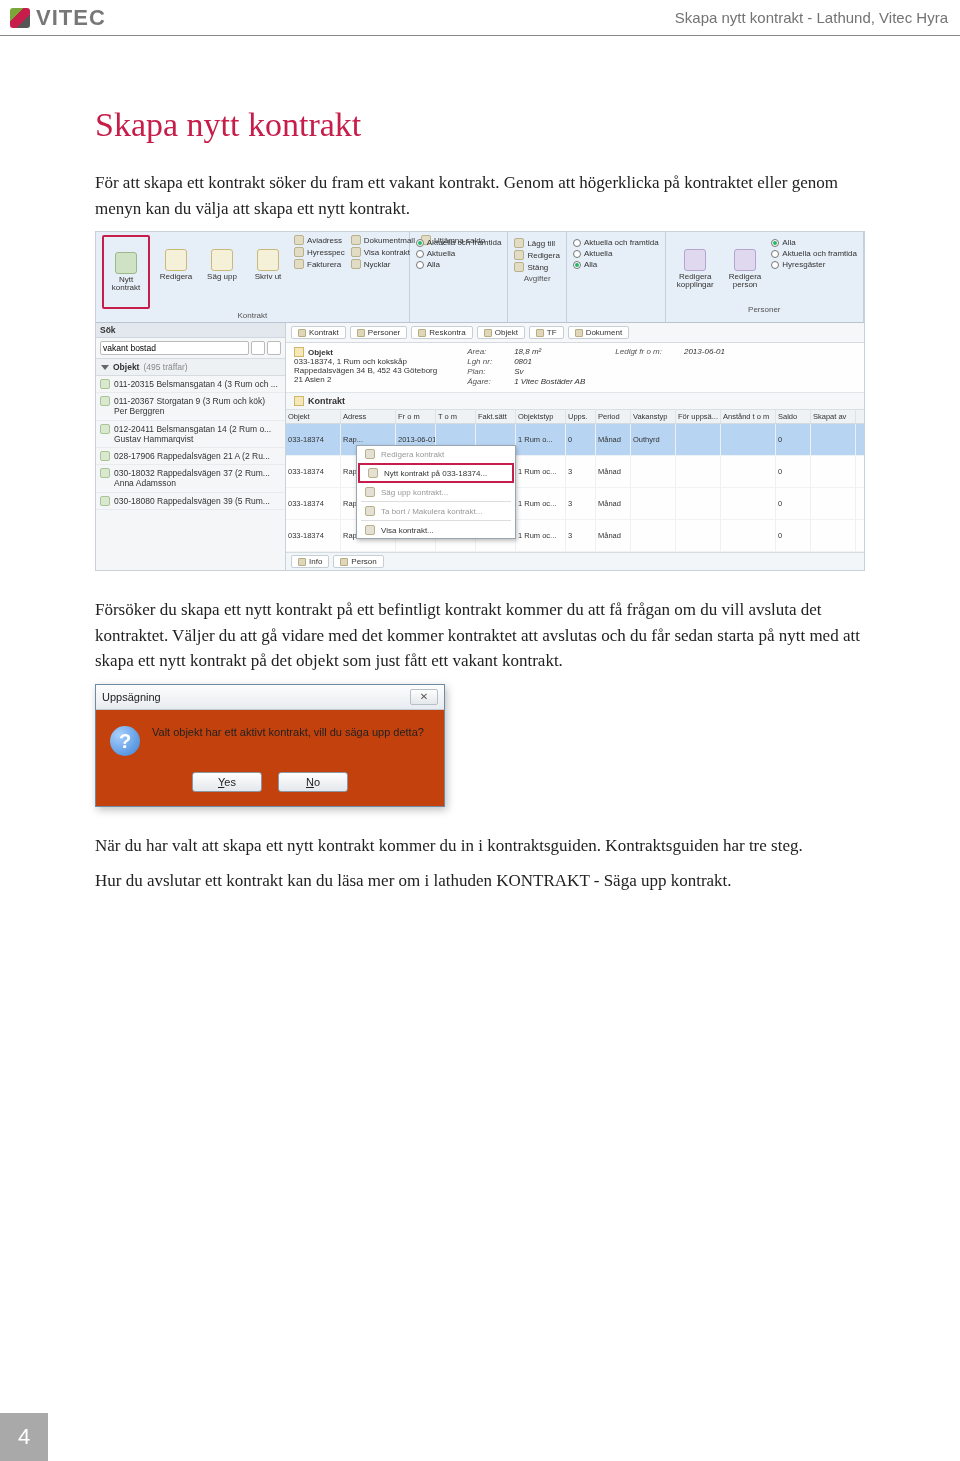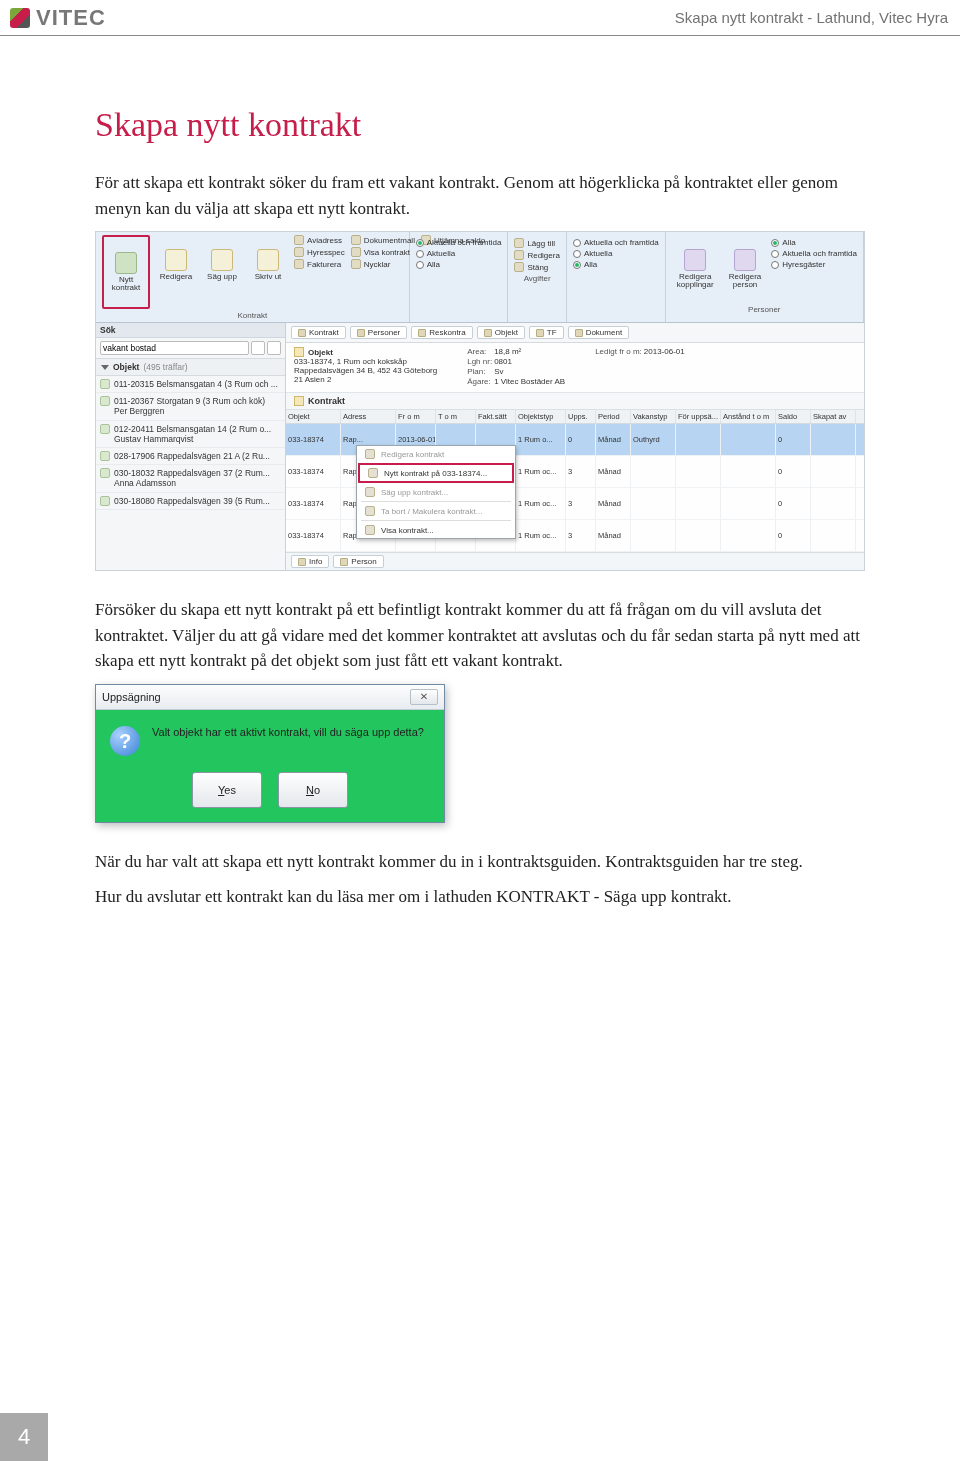--- a/index.html
+++ b/index.html
@@ -126,21 +126,21 @@
   .side-item { padding: 3px 6px 3px 18px; border-bottom: 1px solid #e8ecef; line-height: 1.2; position: relative; }
   .side-item .ic { position: absolute; left: 4px; top: 3px; width: 10px; height: 10px; background: #d9e8cf; border: 1px solid #aac497; border-radius: 2px; }
   .main {
     flex: 1;
     background: #fefefe;
   }
   .tabs-strip { display: flex; gap: 4px; padding: 3px 5px; background: #f5f7f9; border-bottom: 1px solid #d3dae0; font-size: 8px; }
   .tab { padding: 1px 6px; border: 1px solid #c6cfd6; background: #fff; border-radius: 2px; display:flex; align-items:center; gap:3px; }
   .tab .ti { width:8px; height:8px; background:#e0d7b8; border:1px solid #b7ad85; border-radius:1px; }
   .obj-info { padding: 4px 8px 6px 8px; display: flex; gap: 30px; font-size: 8px; border-bottom: 1px solid #e0e5ea; }
-  .obj-block { display: flex; gap: 2px; }
+  .obj-block { display: flex; gap: 22px; font-style: italic; }
   .obj-labels { color: #555; display:flex; flex-direction:column; gap:1px; }
   .obj-vals { display:flex; flex-direction:column; gap:1px; }
   .kontrakt-hdr { padding: 3px 8px; background: #f5f7f9; border-bottom: 1px solid #d9dfe4; display:flex; align-items:center; gap:4px; }
   .fold-ic { width:10px; height:10px; background:#f5e7b8; border:1px solid #cdb76a; }
   .grid-hdr, .grid-row { display: grid; grid-template-columns: 55px 55px 40px 40px 40px 50px 30px 35px 45px 45px 55px 35px 45px; font-size: 7.5px; }
   .grid-hdr { background: #eef2f5; border-bottom: 1px solid #d3dae0; }
   .grid-hdr > div { padding: 2px 2px; border-right: 1px solid #dde3e8; white-space: nowrap; overflow: hidden; }
   .grid-row > div { padding: 11px 2px; border-right: 1px solid #eef1f4; white-space: nowrap; overflow: hidden; }
   .grid-row { border-bottom: 1px solid #f0f3f5; }
   .grid-row.sel { background: #b7d5f2; }
@@ -161,40 +161,40 @@
   .footer-tabs { display: flex; gap: 4px; padding: 2px 5px; background: #f3f6f8; border-top: 1px solid #d6dde2; font-size: 8px; }
   .main-area-wrap { position: relative; }
 
   
   .dialog-shot {
     width: 350px;
     margin: 10px 0 26px 0;
   }
   .dlg {
     border: 1px solid #6f8aa3;
-    background: #22c55e;
+    background: #c2410c;
     font-family: Tahoma, Arial, sans-serif;
     font-size: 11px;
     box-shadow: 2px 3px 8px rgba(0,0,0,0.25);
   }
   .dlg-title {
     background: linear-gradient(#fdfdfd, #e7ecf1);
     border-bottom: 1px solid #c2cbd3;
     padding: 4px 6px;
     display: flex;
     justify-content: space-between;
     align-items: center;
     font-size: 11px;
   }
   .dlg-x { width: 28px; height: 16px; border: 1px solid #b6bfc6; background: linear-gradient(#fefefe,#e4e8ec); color: #555; text-align: center; font-size: 10px; line-height: 14px; border-radius: 2px; }
   .dlg-body { padding: 16px 14px 10px 14px; display: flex; gap: 12px; align-items: flex-start; }
   .q-icon { width: 30px; height: 30px; border-radius: 50%; background: radial-gradient(circle at 30% 30%, #a8d0ff, #3b82d4); color: #fff; font-weight: bold; font-size: 20px; text-align: center; line-height: 30px; }
   .dlg-text { font-size: 11px; color: #222; }
   .dlg-btns { display: flex; gap: 16px; justify-content: center; padding: 6px 0 14px 0; }
-  .dlg-btn { min-width: 70px; padding: 11px 10px; background: linear-gradient(#fefefe,#e4e8ec); border: 1px solid #8a97a2; border-radius: 3px; font-size: 11px; text-align: center; }
+  .dlg-btn { min-width: 70px; padding: 3px 10px; background: linear-gradient(#fefefe,#e4e8ec); border: 1px solid #8a97a2; border-radius: 3px; font-size: 11px; text-align: center; }
   .dlg-btn u { text-decoration: underline; }
 
   .page-num {
     position: absolute;
     bottom: 0;
     left: 0;
     width: 48px;
     height: 48px;
     background: #a9a9a9;
     color: #fff;

